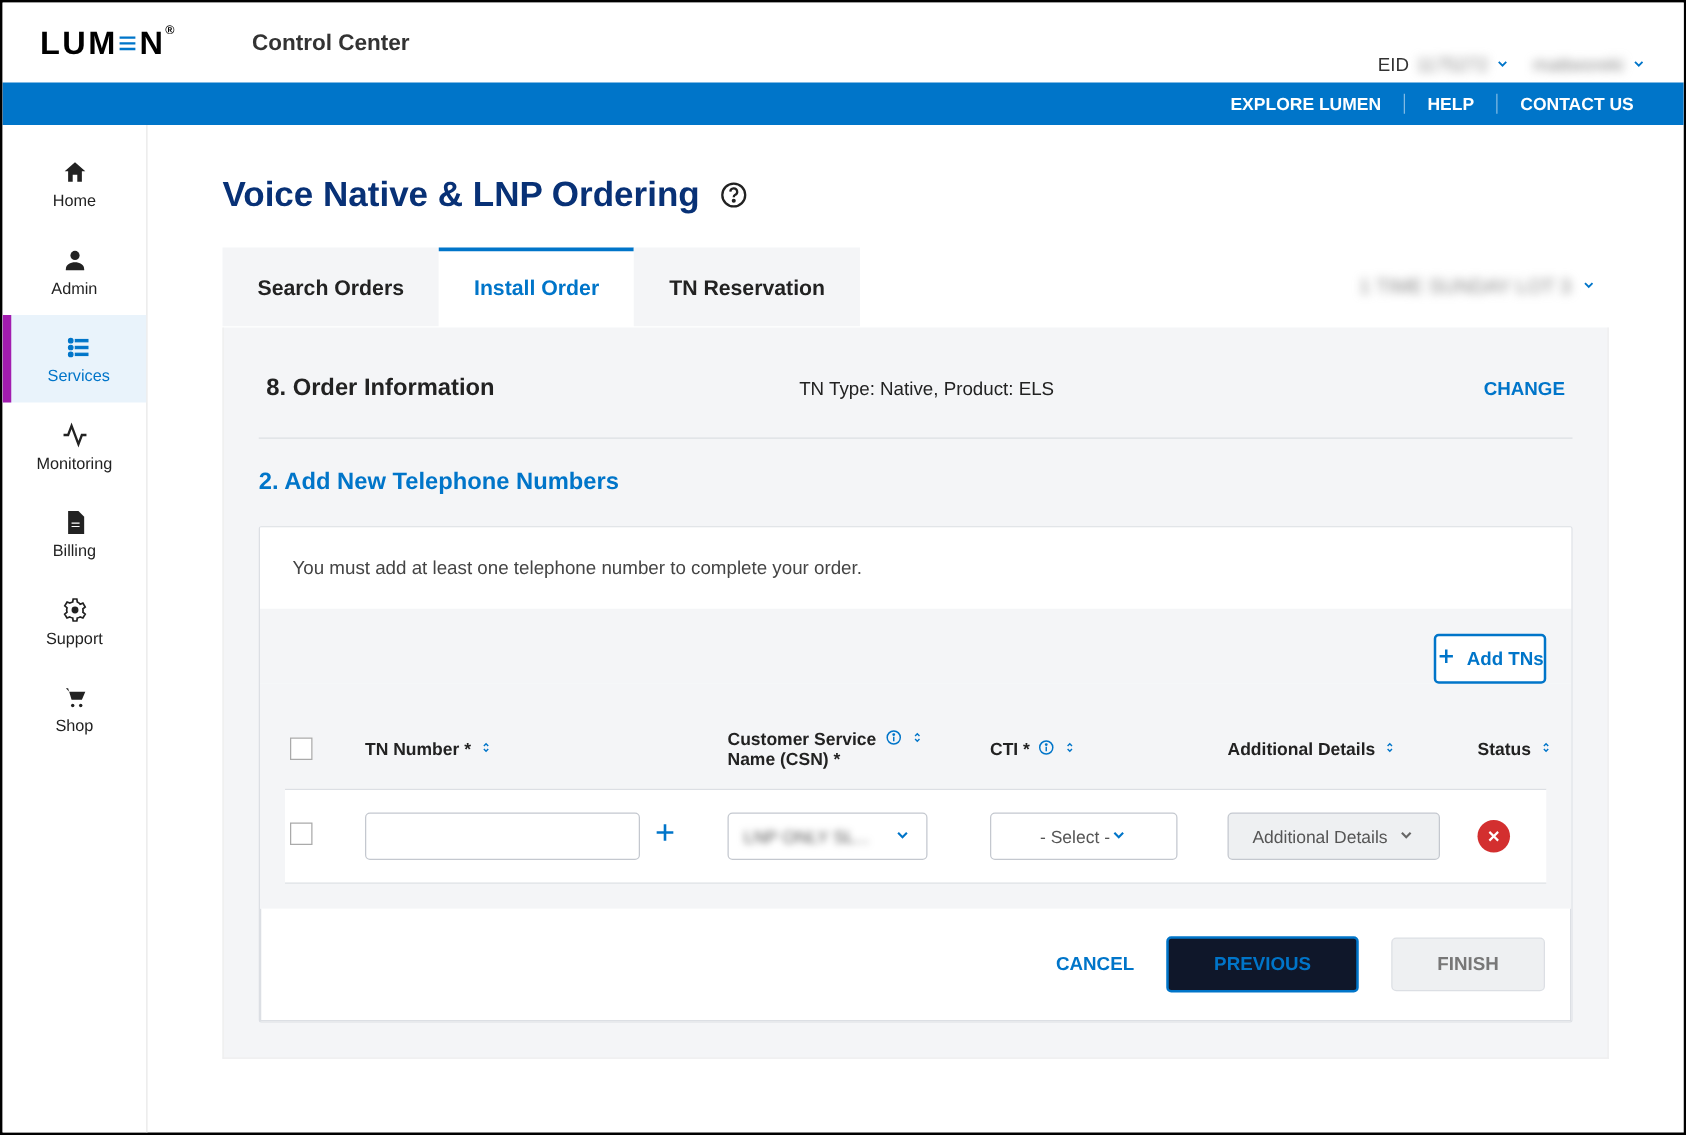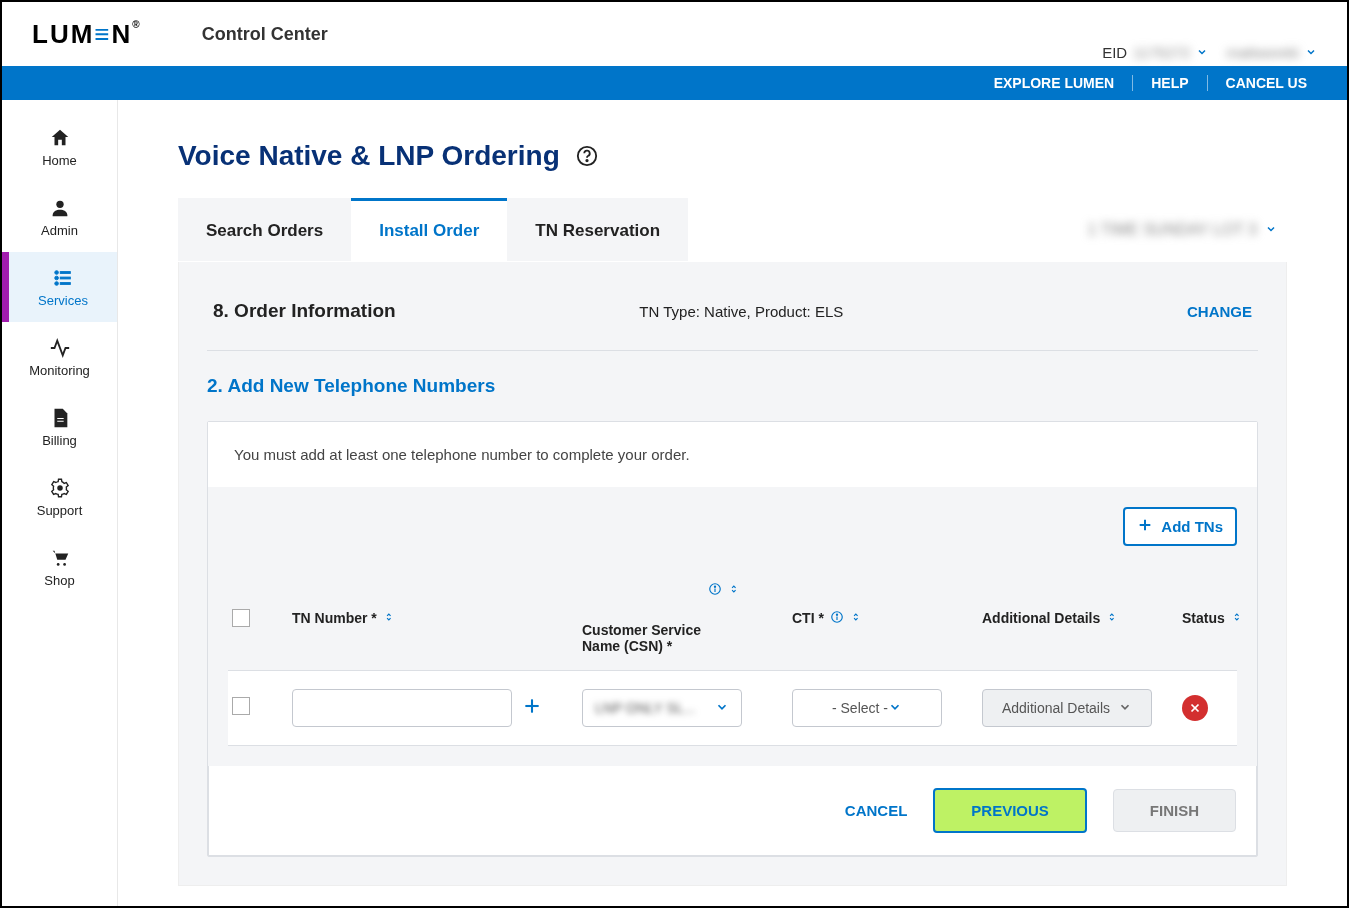--- a/index.html
+++ b/index.html
@@ -168,21 +168,21 @@
     background:#f4f5f7;
     padding:20px 20px 0 20px;
     display:flex;
     justify-content:flex-end;
   }
   .add-tns-btn {
     border:2px solid #0075c9;
     color:#0075c9;
     background:#fff;
     border-radius:4px;
-    padding:8px 12px;
+    padding:8px 0;
     font-weight:700;
     font-size:15px;
     display:flex;
     align-items:center;
     gap:8px;
     cursor:pointer;
   }
   .tn-table {
     background:#f4f5f7;
     padding:20px;
@@ -242,21 +242,21 @@
     padding:22px 20px;
     display:flex;
     justify-content:flex-end;
     align-items:center;
     gap:26px;
     border:1px solid #dcdfe4;
     border-top:none;
   }
   .btn-cancel { color:#0075c9; background:none; border:none; font-weight:700; font-size:15px; cursor:pointer;}
   .btn-prev {
-    color:#0075c9; background:#bef264; border:2px solid #0075c9; border-radius:4px;
+    color:#0075c9; background:#0f172a; border:2px solid #0075c9; border-radius:4px;
     padding:12px 36px; font-weight:700; font-size:15px; cursor:pointer;
   }
   .btn-finish {
     color:#777; background:#eef0f2; border:1px solid #dcdfe4; border-radius:4px;
     padding:12px 36px; font-weight:700; font-size:15px; cursor:default;
   }
 </style>
 </head>
 <body>
 
@@ -285,21 +285,21 @@
             <polyline points="6 9 12 15 18 9"></polyline>
           </svg>
       </span>
     </div>
   </div>
 </div>
 
 <div class="blue-bar">
   <a>EXPLORE LUMEN</a>
   <a>HELP</a>
-  <a>CANCEL US</a>
+  <a>CONTACT US</a>
 </div>
 
 <div class="main">
 
   <div class="sidebar">
     <div class="side-item">
       <span class="side-icon">
         <svg viewBox="0 0 24 24" width="22" height="22" fill="#222">
             <path d="M12 3l9 8h-3v9h-4v-6H10v6H6v-9H3z"></path>
           </svg>
@@ -421,21 +421,21 @@
             <div class="th">
               <span class="cbox"></span>
             </div>
             <div class="th">
               <span>TN Number *</span>
               <span class="sort-icon"><svg viewBox="0 0 24 24" fill="none" stroke="#0075c9" stroke-width="2">
                     <path d="M7 10l3-3 3 3M7 14l3 3 3-3"></path>
                   </svg></span>
             </div>
             <div class="th">
-              <span style="max-width:120px;margin-top:40px;">Customer Service Name (CSN) *</span>
+              <span style="max-width:120px;">Customer Service Name (CSN) *</span>
               <span class="info-icon"><svg viewBox="0 0 24 24" fill="none" stroke="#0075c9" stroke-width="2">
                     <circle cx="12" cy="12" r="9"></circle>
                     <line x1="12" y1="11" x2="12" y2="17"></line>
                     <circle cx="12" cy="8" r="1" fill="#0075c9"></circle>
                   </svg></span>
               <span class="sort-icon"><svg viewBox="0 0 24 24" fill="none" stroke="#0075c9" stroke-width="2">
                     <path d="M7 10l3-3 3 3M7 14l3 3 3-3"></path>
                   </svg></span>
             </div>
             <div class="th">

